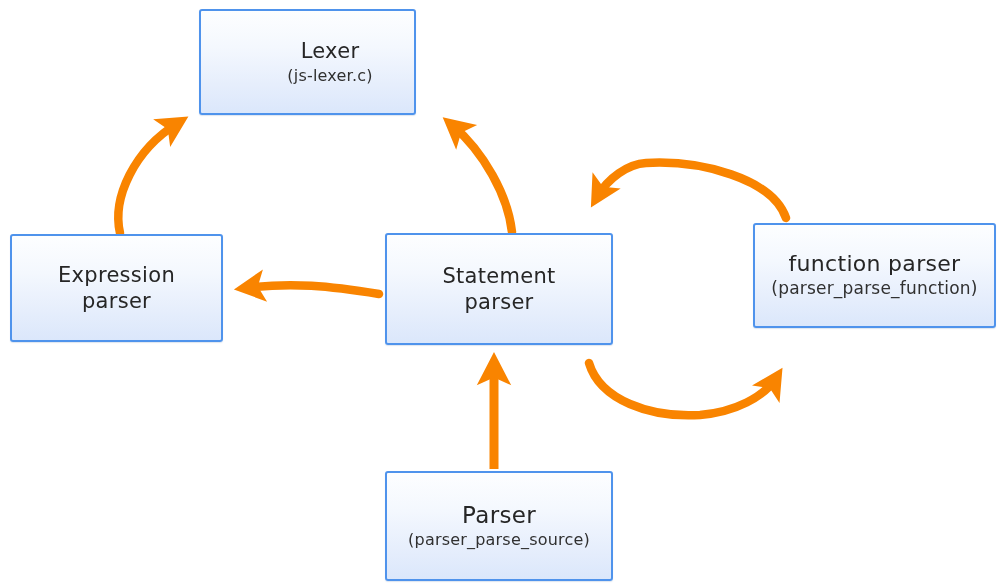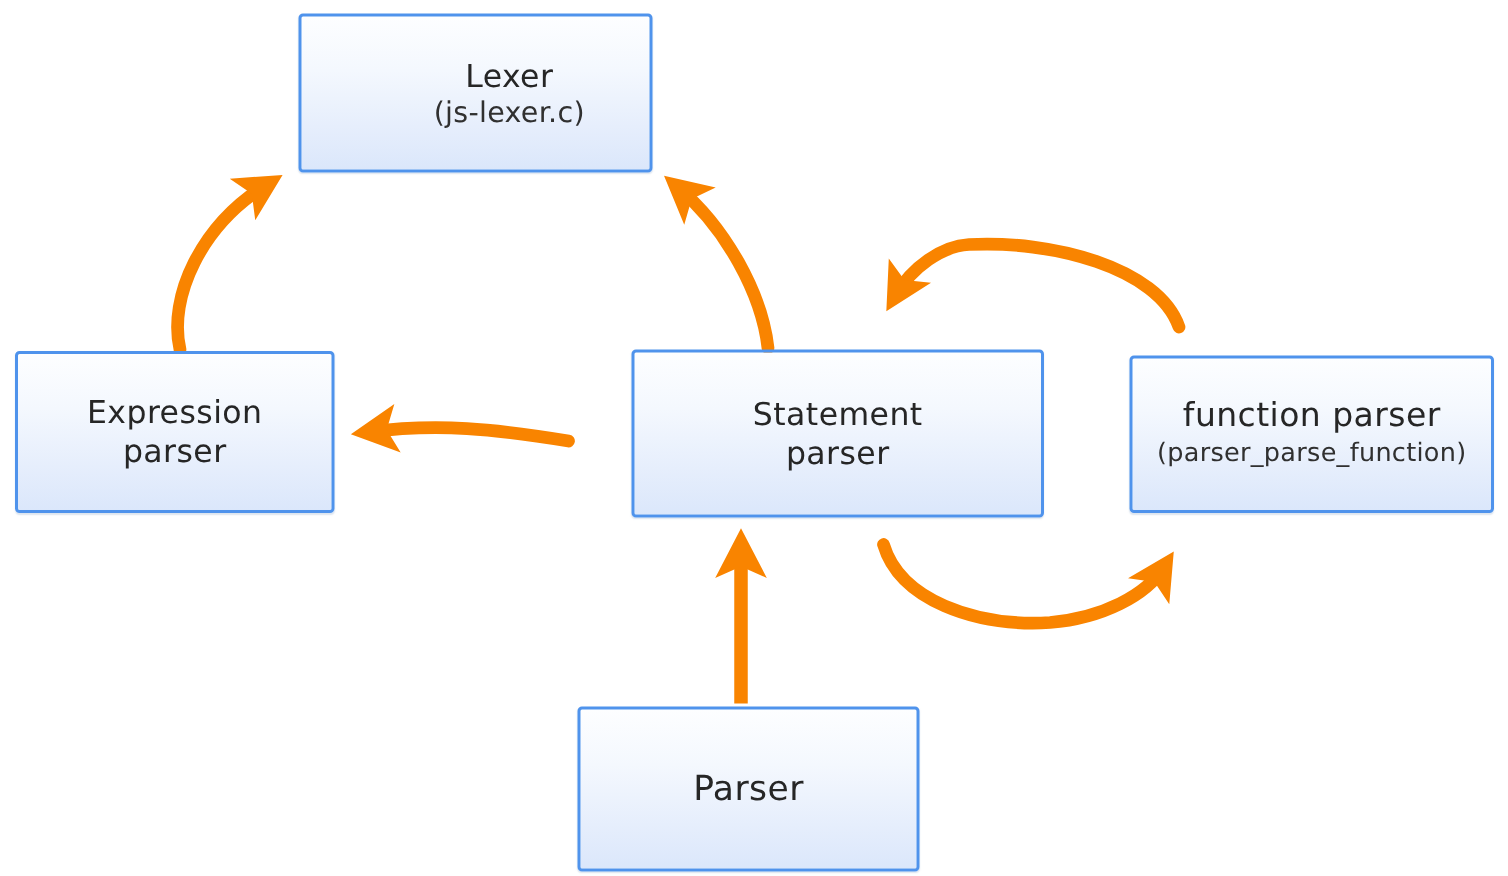--- a/index.html
+++ b/index.html
@@ -42,31 +42,31 @@
     color: #2a2a2a;
   }
   .node .title {
     font-size: 21px;
     line-height: 26px;
     letter-spacing: 0.3px;
     white-space: pre-line;
     color: #262626;
   }
   .node .sub {
-    font-size: 19px;
+    font-size: 16px;
     line-height: 23px;
     letter-spacing: 0.2px;
     color: #303030;
   }
 
   
-  #node-lexer   { left: 199px; top: 9px;   width: 236px; height: 106px; padding-left: 45px; }
+  #node-lexer   { left: 199px; top: 9px;   width: 217px; height: 106px; padding-left: 45px; }
   #node-expr    { left: 10px;  top: 234px; width: 213px; height: 108px; }
-  #node-statm   { left: 385px; top: 233px; width: 275px; height: 112px; margin-left: 36px; }
-  #node-func    { left: 753px; top: 237px; width: 243px; height: 105px; }
+  #node-statm   { left: 385px; top: 233px; width: 228px; height: 112px; }
+  #node-func    { left: 753px; top: 223px; width: 243px; height: 105px; }
   #node-parser  { left: 385px; top: 471px; width: 228px; height: 110px; }
 
   #node-func .title { font-size: 22px; }
   #node-func .sub   { font-size: 17px; }
   #node-parser .title { font-size: 23px; }
 </style>
 </head>
 <body>
 
 <div id="canvas">
@@ -118,15 +118,16 @@
 parser</div>
   </div>
 
   <div class="node" id="node-func">
     <div class="title">function parser</div>
     <div class="sub">(parser_parse_function)</div>
   </div>
 
   <div class="node" id="node-parser">
     <div class="title">Parser</div>
+    <div class="sub">(parser_parse_source)</div>
   </div>
 
 </div>
 
 </body></html>

